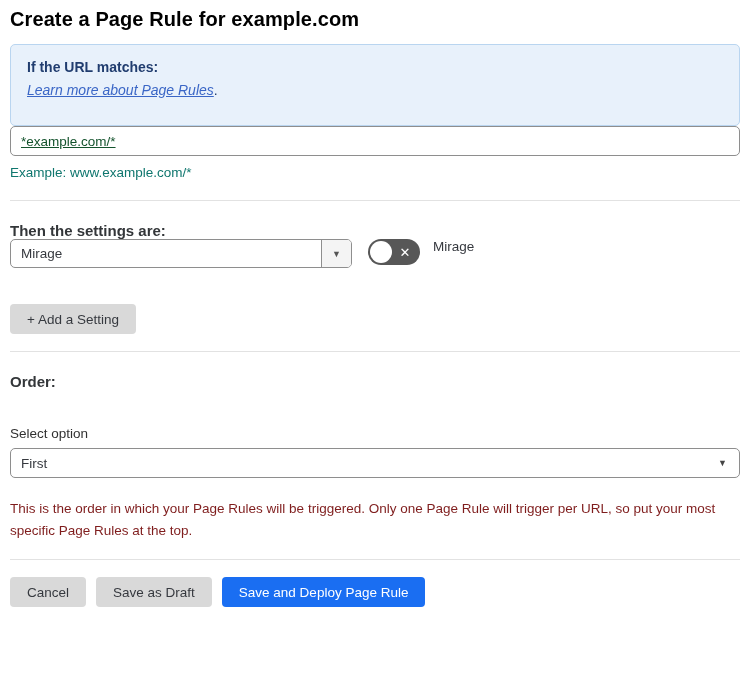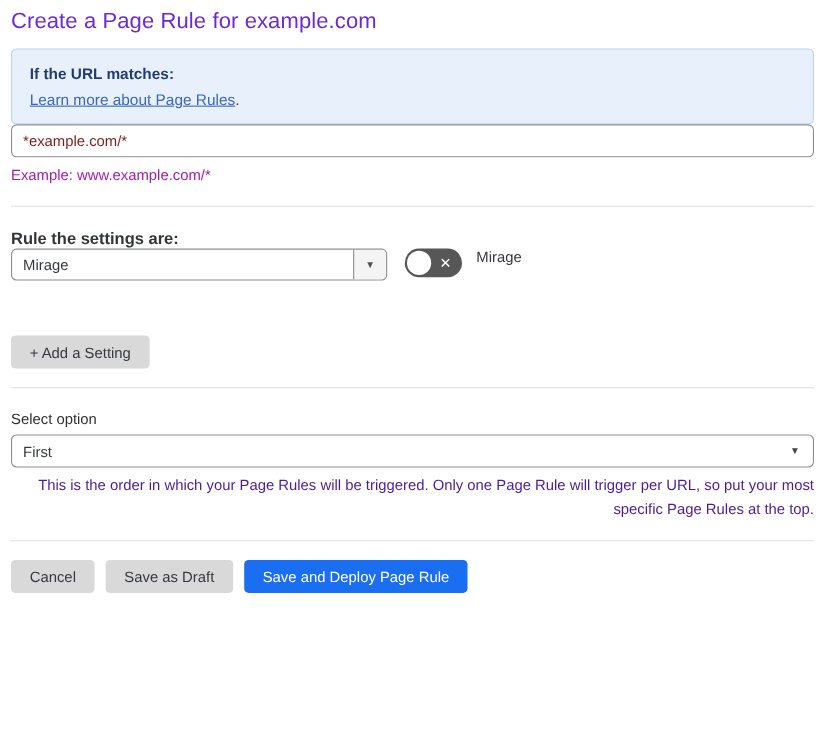--- a/index.html
+++ b/index.html
@@ -6,67 +6,69 @@
   html, body { width: 750px; height: 684px; background: #ffffff; }
   body {
     font-family: "Liberation Sans", sans-serif;
     color: #36393f;
     font-size: 13.5px;
   }
   .page { padding: 8px 10px 0 10px; }
 
   h1.page-title {
     font-size: 20px;
-    font-weight: 400;
-    color: #6d28d9;
+    font-weight: 700;
+    color: #000000;
     letter-spacing: 0.1px;
     margin-bottom: 13px;
   }
 
   .info-box {
     background: #e8f1fb;
     border: 1px solid #b9d5f0;
     border-radius: 5px;
-    padding: 11px 16px 10px 16px;
+    padding: 11px 16px 23px 16px;
     color: #213d6f;
     font-size: 14px;
     line-height: 23px;
   }
   .info-box .info-heading { font-weight: 700; }
   .info-box a.info-link {
     color: #3a66c6;
     text-decoration: underline;
     cursor: pointer;
+    font-style: italic;
   }
   .info-box .info-link-suffix { color: #213d6f; }
 
   .field-label {
     display: block;
     font-size: 13.5px;
     color: #313131;
     margin-top: 22px;
     margin-bottom: 7px;
   }
 
   .text-input {
     width: 100%;
     height: 30px;
     border: 1px solid #8e8e8e;
     border-radius: 5px;
     padding: 14px 10px;
     font-family: "Liberation Sans", sans-serif;
     font-size: 13.5px;
-    color: #7f1d1d;
+    color: #14532d;
     background: #fff;
     outline: none;
+    text-decoration: underline;
   }
 
   .helper-text {
     font-size: 13.5px;
-    color: #a21caf;
+    color: #0f766e;
     margin-top: 6px;
     line-height: 21px;
   }
 
   .divider {
     border: none;
     border-top: 1px solid #e2e2e2;
     margin-top: 17px;
   }
 
@@ -154,89 +156,89 @@
     border: none;
     border-radius: 4px;
     font-family: "Liberation Sans", sans-serif;
     font-size: 13.5px;
     cursor: pointer;
     padding: 0 17px;
   }
   .btn-gray { background: #d9d9d9; color: #36393f; }
   .btn-blue { background: #1a6ef2; color: #ffffff; }
 
-  .add-setting-btn { margin-top: 50px; }
+  .add-setting-btn { margin-top: 36px; }
 
   .wide-select {
     display: flex;
     align-items: center;
     width: 100%;
     height: 30px;
     border: 1px solid #8e8e8e;
     border-radius: 5px;
     background: #fff;
     cursor: pointer;
     padding: 0 12px 0 10px;
     margin-top: 0;
     gap: 48px;
   }
   .wide-select .select-value { flex: 1; font-size: 13.5px; color: #36393f; }
   .wide-select .caret { color: #444; font-size: 9px; }
 
   .order-helper {
     font-size: 13.5px;
-    color: #4c1d95;
+    color: #7f1d1d;
     line-height: 22px;
-    margin-top: 5px;
-    text-align: right;
+    margin-top: 20px;
   }
 
   .footer-row {
     display: flex;
     align-items: center;
     gap: 10px;
     margin-top: 17px;
   }
-  .mt20 { margin-top: 20px; }
+  .mt20 { margin-top: 36px; }
 </style>
 </head>
 <body>
 
 <div class="page">
 
   <h1 class="page-title">Create a Page Rule for example.com</h1>
 
   <div class="info-box">
     <div class="info-heading">If the URL matches:</div>
     <div><a class="info-link">Learn more about Page Rules</a><span class="info-link-suffix">.</span></div>
   </div>
 
   <input class="text-input" type="text" value="*example.com/*" style="">
   <div class="helper-text">Example: www.example.com/*</div>
 
   <hr class="divider">
 
-  <div class="section-heading">Rule the settings are:</div>
+  <div class="section-heading">Then the settings are:</div>
 
   <div class="setting-row">
     <div class="select-box">
       <div class="select-value">Mirage</div>
       <div class="select-arrow-seg">▼</div>
     </div>
     <div class="toggle">
       <div class="knob"></div>
       <div class="toggle-x">✕</div>
     </div>
     <div class="toggle-label">Mirage</div>
   </div>
 
   <button class="btn btn-gray add-setting-btn">+ Add a Setting</button>
 
   <hr class="divider">
 
+  <div class="section-heading">Order:</div>
 
   <label class="field-label mt20">Select option</label>
   <div class="wide-select">
     <div class="select-value">First</div>
     <div class="caret">▼</div>
   </div>
   <div class="order-helper">This is the order in which your Page Rules will be triggered. Only one Page Rule will trigger per URL, so put your most specific Page Rules at the top.</div>
 
   <hr class="divider">
 

